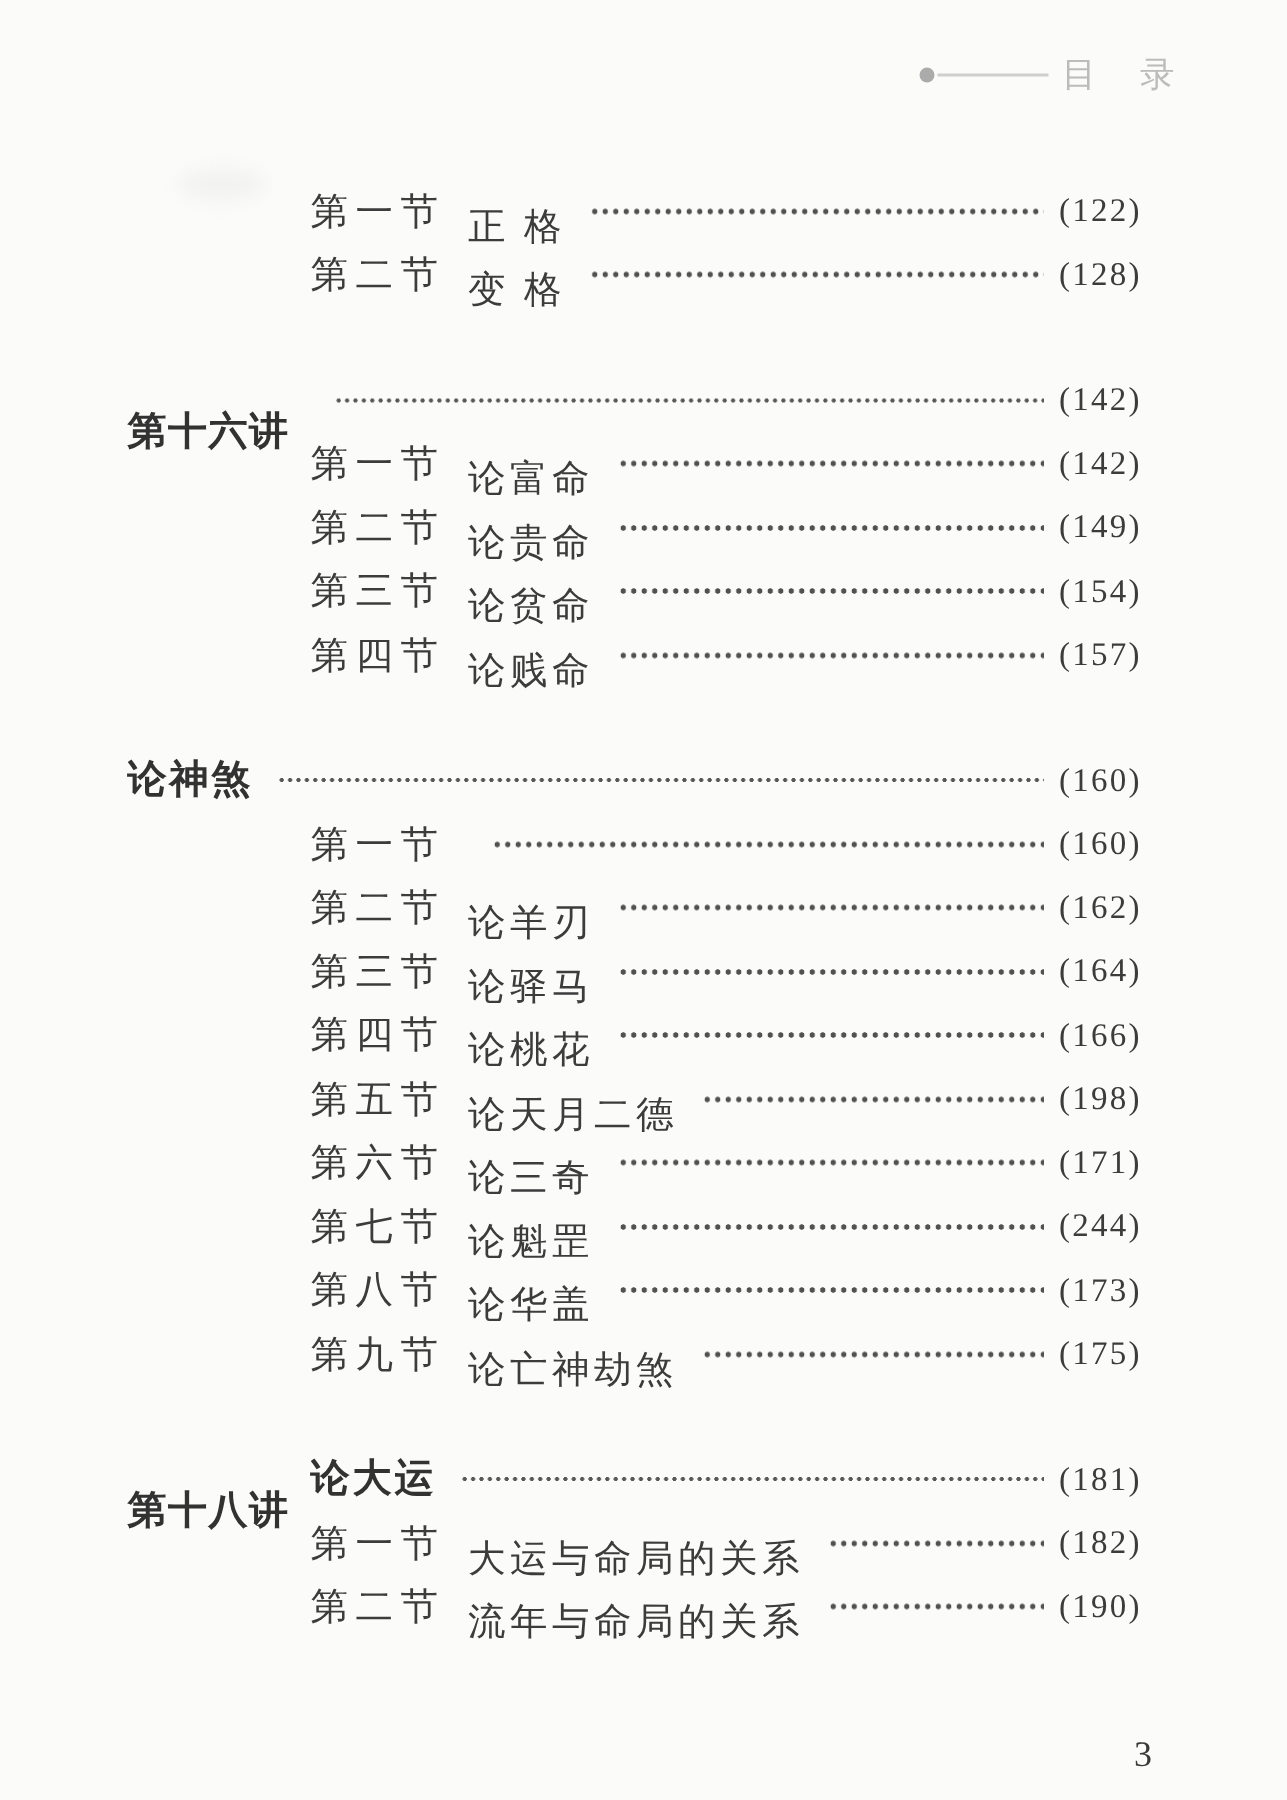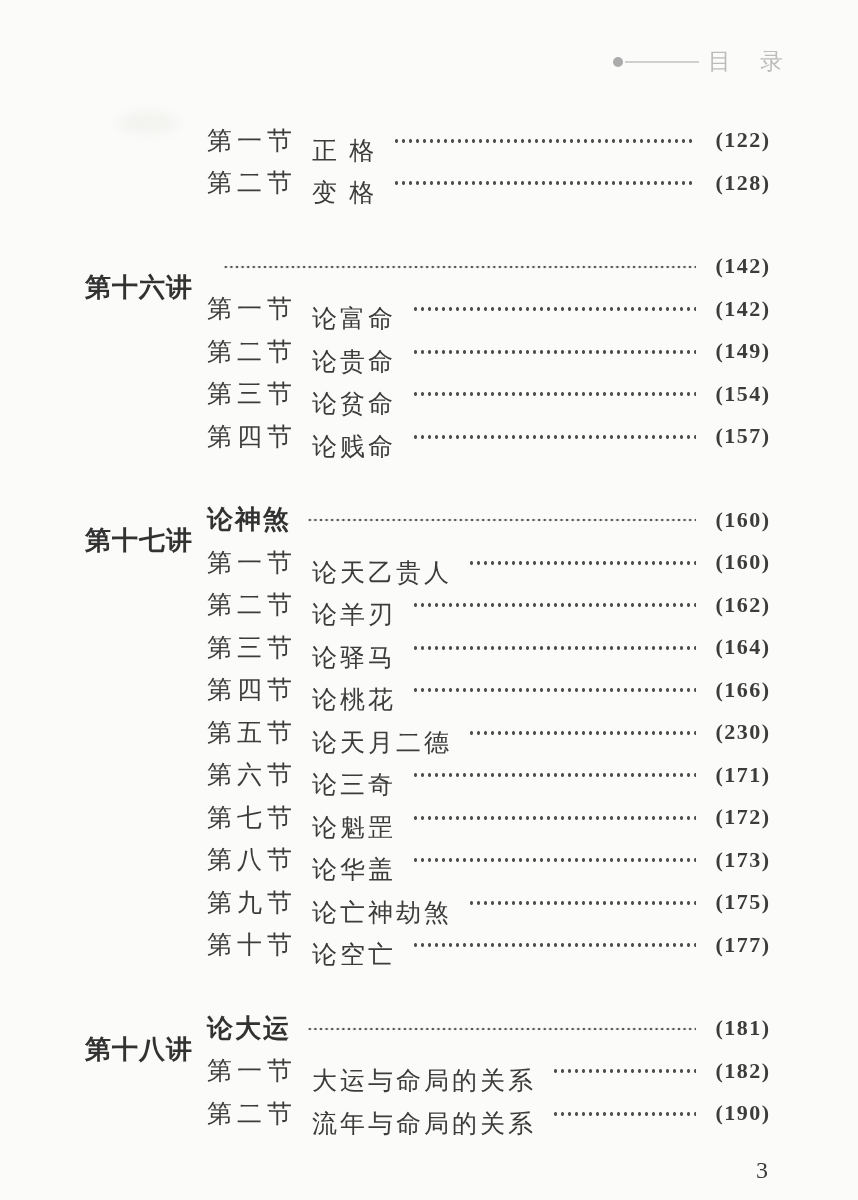--- a/index.html
+++ b/index.html
@@ -9,21 +9,21 @@
     margin:0 auto;
     background:#fbfbf9;
     overflow:hidden;
     color:#3c3c3c;
     font-family:"Liberation Serif", serif;
   }
 
   
   .header {
     position:absolute;
-    top:46px; right:72px;
+    top:34px; right:72px;
     display:flex; align-items:center;text-align:right;
   }
   .header .dot {
     width:10px; height:10px; border-radius:50%;
     background:#ababab;
   }
   .header .line {
     width:74px; height:2px;
     background:#cfcfcf;
     margin-left:2px;
@@ -74,23 +74,23 @@
     background-repeat:repeat-x;
     background-position:0 52%;
   }
   .row.chapter .leader {
     background-image:radial-gradient(circle, #575757 1.2px, rgba(0,0,0,0) 1.6px);
     background-size:5.6px 8px;
   }
 
   .pg {
     flex:0 0 74px;
-    text-align:center;
+    text-align:left;
     font-family:"Liberation Serif", serif;
-    font-weight:700;
+    font-weight:400;
     font-size:22px;
     letter-spacing:1.5px;
     color:#3c3c3c;
   }
 
   .footer-page {
     position:absolute;
     right:90px; bottom:16px;
     font-size:24px;
     color:#3a3a3a;
@@ -161,28 +161,26 @@
         </div>
         <div class="row section">
           <span class="lab">第四节</span>
           <span class="tit">论贱命</span>
           <span class="leader"></span>
           <span class="pg">(157)</span>
         </div>
       </div>
       <div class="toc-group">
         <div class="row chapter">
-          <span class="lab">第十七讲</span>
           <span class="tit">论神煞</span>
           <span class="leader"></span>
           <span class="pg">(160)</span>
         </div>
         <div class="row section">
           <span class="lab">第一节</span>
-          <span class="tit">论天乙贵人</span>
           <span class="leader"></span>
           <span class="pg">(160)</span>
         </div>
         <div class="row section">
           <span class="lab">第二节</span>
           <span class="tit">论羊刃</span>
           <span class="leader"></span>
           <span class="pg">(162)</span>
         </div>
         <div class="row section">
@@ -194,51 +192,45 @@
         <div class="row section">
           <span class="lab">第四节</span>
           <span class="tit">论桃花</span>
           <span class="leader"></span>
           <span class="pg">(166)</span>
         </div>
         <div class="row section">
           <span class="lab">第五节</span>
           <span class="tit">论天月二德</span>
           <span class="leader"></span>
-          <span class="pg">(230)</span>
+          <span class="pg">(198)</span>
         </div>
         <div class="row section">
           <span class="lab">第六节</span>
           <span class="tit">论三奇</span>
           <span class="leader"></span>
           <span class="pg">(171)</span>
         </div>
         <div class="row section">
           <span class="lab">第七节</span>
           <span class="tit">论魁罡</span>
           <span class="leader"></span>
-          <span class="pg">(172)</span>
+          <span class="pg">(244)</span>
         </div>
         <div class="row section">
           <span class="lab">第八节</span>
           <span class="tit">论华盖</span>
           <span class="leader"></span>
           <span class="pg">(173)</span>
         </div>
         <div class="row section">
           <span class="lab">第九节</span>
           <span class="tit">论亡神劫煞</span>
           <span class="leader"></span>
           <span class="pg">(175)</span>
-        </div>
-        <div class="row section">
-          <span class="lab">第十节</span>
-          <span class="tit">论空亡</span>
-          <span class="leader"></span>
-          <span class="pg">(177)</span>
         </div>
       </div>
       <div class="toc-group">
         <div class="row chapter">
           <span class="lab">第十八讲</span>
           <span class="tit">论大运</span>
           <span class="leader"></span>
           <span class="pg">(181)</span>
         </div>
         <div class="row section">

